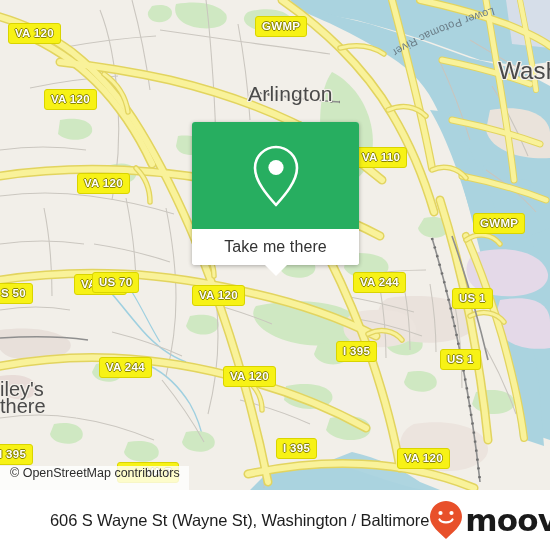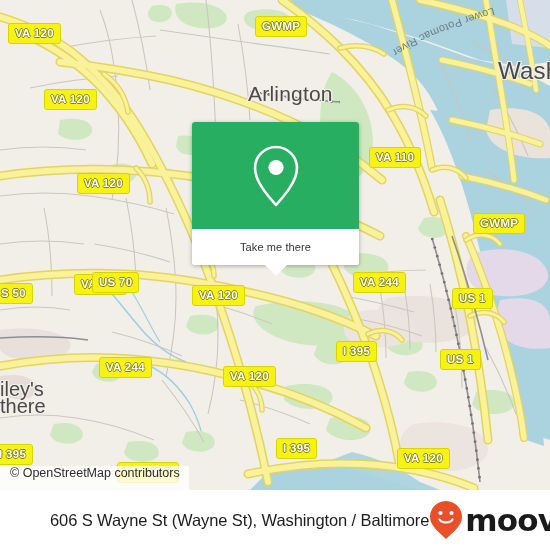--- a/index.html
+++ b/index.html
@@ -104,21 +104,21 @@
     height: 36px;
     background: #ffffff;
     border-radius: 0 0 3px 3px;
     display: flex;
     align-items: center;
     justify-content: center;
     position: relative;
   }
   .popup-foot-label {
     color: #333333;
-    font-size: 11px;
+    font-size: 16px;
     letter-spacing: .1px;
   }
   .popup-tail {
     position: absolute;
     left: 50%;
     bottom: -11px;
     margin-left: -11px;
     width: 0; height: 0;
     border-left: 11px solid transparent;
     border-right: 11px solid transparent;
@@ -367,21 +367,21 @@
     <div class="place-label place-arlington" style="left:248px; top:82px;">Arlington</div>
     <div class="place-label place-washington" style="left:498px; top:57px;">Wash</div>
     <div class="place-label place-baileys" style="left:0px; top:381px;">iley's</div>
     <div class="place-label place-baileys" style="left:0px; top:398px;">there</div>
 
     <div class="shield" style="left:8px;   top:23px;">VA 120</div>
     <div class="shield" style="left:44px;  top:89px;">VA 120</div>
     <div class="shield" style="left:77px;  top:173px;">VA 120</div>
     <div class="shield" style="left:74px;  top:274px;">VA 120</div>
     <div class="shield" style="left:255px; top:16px;">GWMP</div>
-    <div class="shield" style="left:369px; top:147px;">VA 110</div>
+    <div class="shield" style="left:355px; top:147px;">VA 110</div>
     <div class="shield" style="left:473px; top:213px;">GWMP</div>
     <div class="shield" style="left:92px;  top:272px;">US 70</div>
     <div class="shield" style="left:-6px;  top:283px;">S 50</div>
     <div class="shield" style="left:192px; top:285px;">VA 120</div>
     <div class="shield" style="left:353px; top:272px;">VA 244</div>
     <div class="shield" style="left:452px; top:288px;">US 1</div>
     <div class="shield" style="left:336px; top:341px;">I 395</div>
     <div class="shield" style="left:99px;  top:357px;">VA 244</div>
     <div class="shield" style="left:223px; top:366px;">VA 120</div>
     <div class="shield" style="left:440px; top:349px;">US 1</div>

